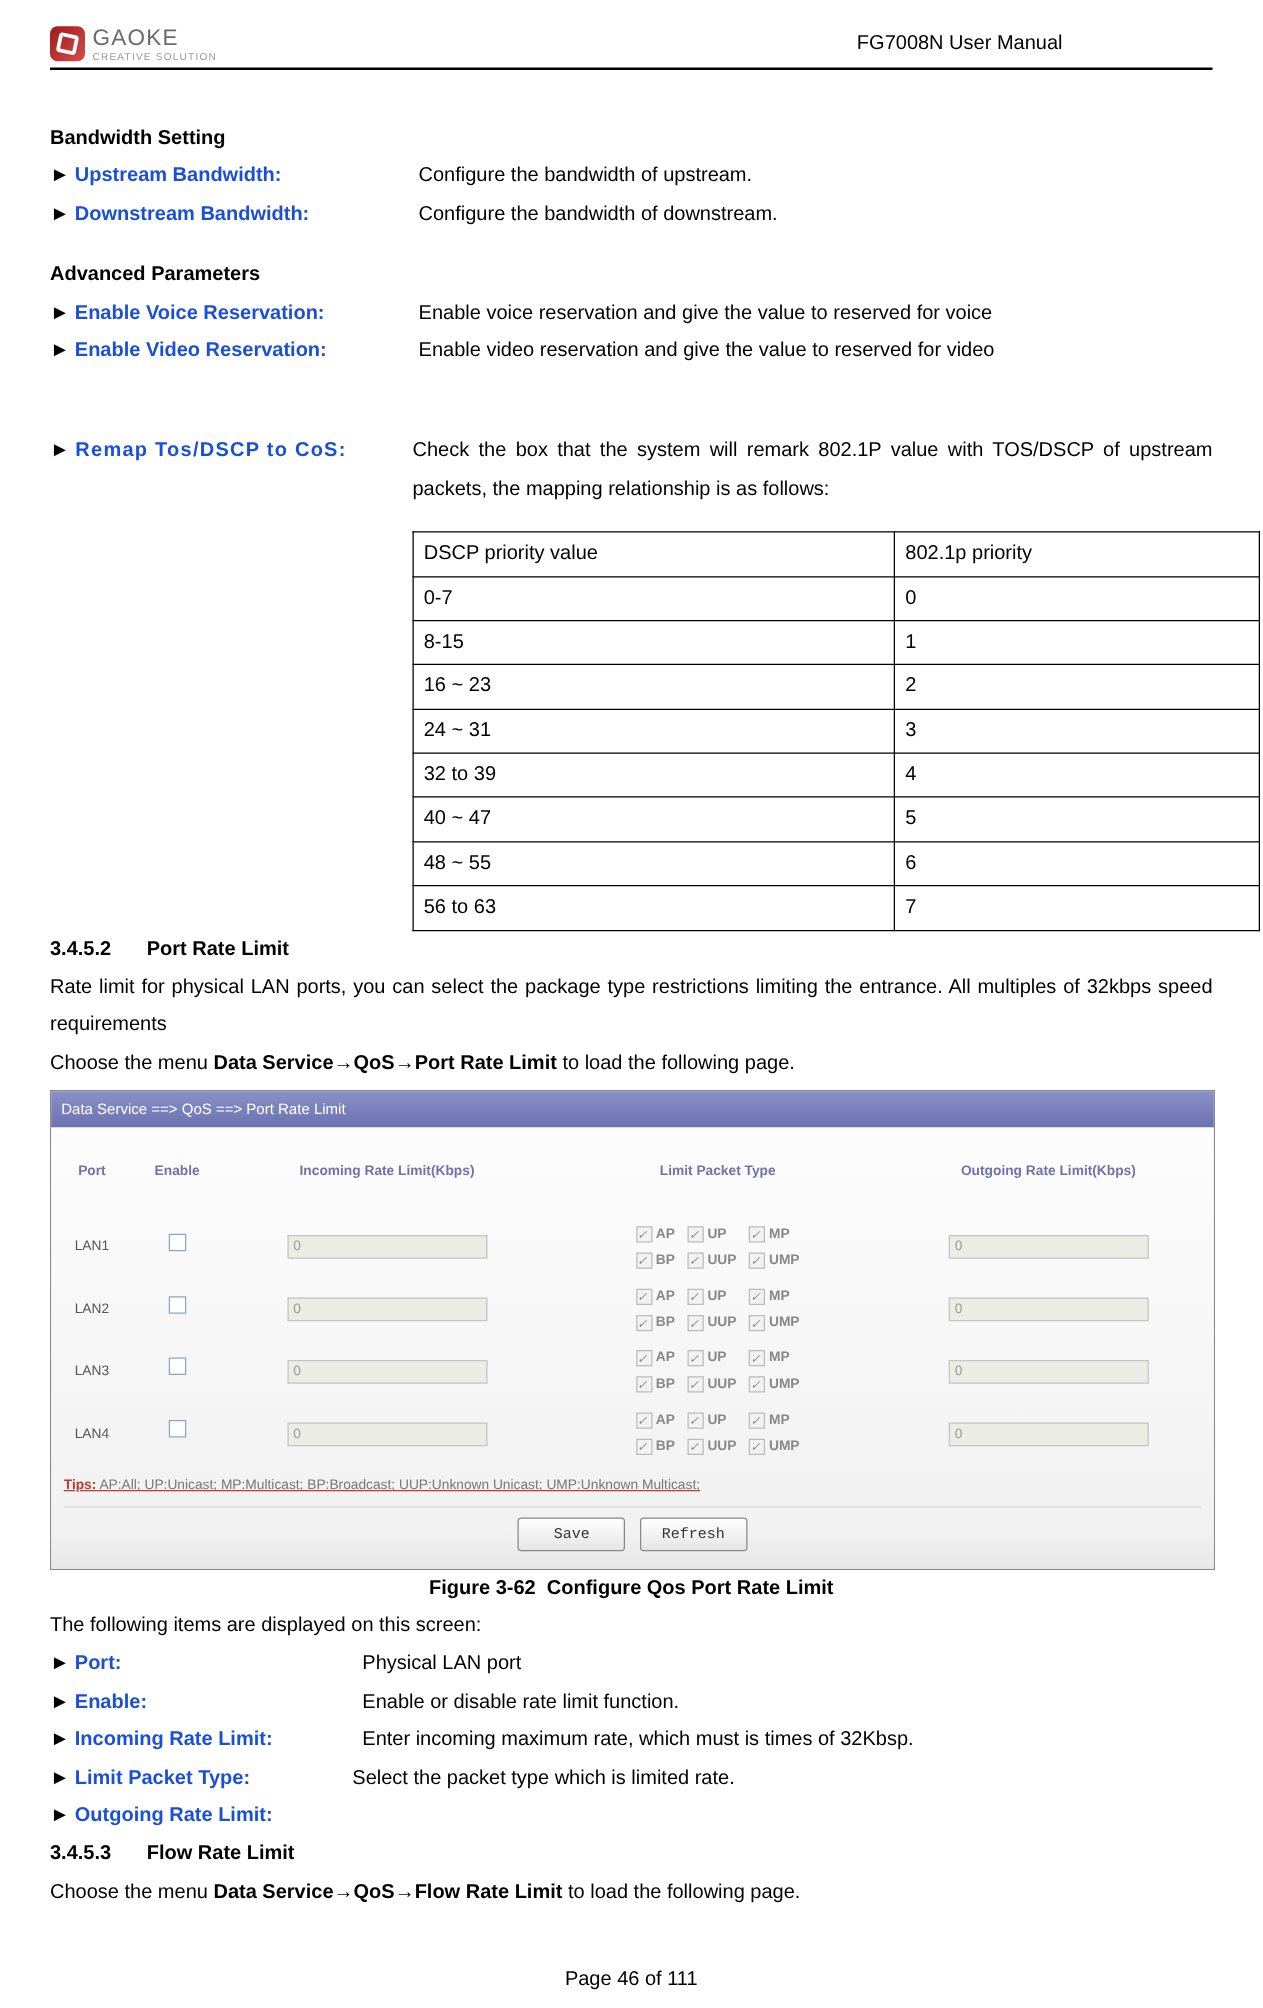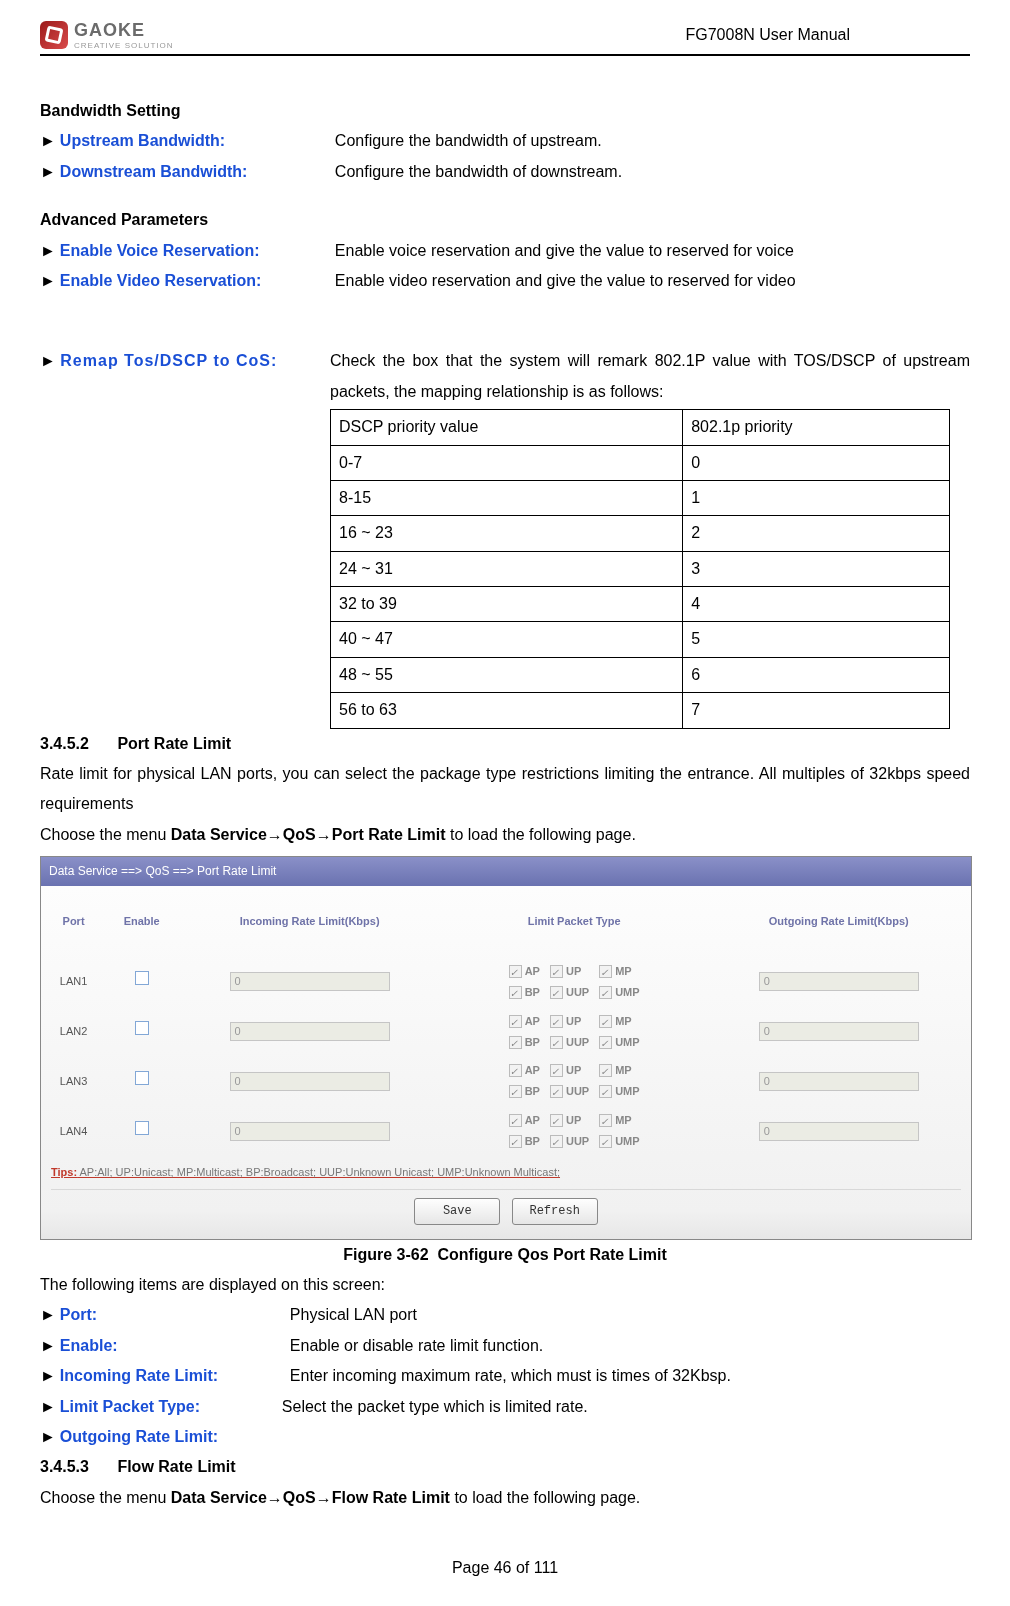--- a/index.html
+++ b/index.html
@@ -35,42 +35,42 @@
     position: relative;
   }
   .logo-mark::after {
     content: "";
     position: absolute;
     top: 6px; left: 6px; right: 6px; bottom: 6px;
     border: 3px solid #fff;
     border-radius: 3px;
     transform: rotate(12deg);
   }
-  .logo-text .brand { font-weight: 700; letter-spacing: 1px; font-size: 18px; color: #6b6b6b; }
+  .logo-text .brand { font-weight: 400; letter-spacing: 1px; font-size: 18px; color: #6b6b6b; }
   .logo-text .tag { font-size: 8px; color: #999; letter-spacing: 1px; }
   .header-title { font-size: 16px; text-align: right; flex: 1; }
   .spacer { width: 120px; }
   .content { margin-top: 40px; line-height: 1.9; }
   .content p { margin: 0; }
   .sec-title { font-weight: bold; margin-top: 0; }
   .param-line { display: flex; }
   .param-line .arrow { color: #000; margin-right: 4px; }
   .param-line .term { color: #1a4fd6; font-weight: bold; min-width: 250px; }
   .param-line .term-narrow { color: #1a4fd6; font-weight: bold; min-width: 230px; }
   .param-line .term-narrower { color: #1a4fd6; font-weight: bold; min-width: 215px; }
   .param-line .desc { flex: 1; }
   .remap-block { display: flex; text-align: justify; margin-top: 32px; }
   .remap-block .term-col { min-width: 290px; white-space: nowrap; }
   .remap-block .term-latin { color: #1a4fd6; font-weight: bold; letter-spacing: 1px; }
   .remap-desc { flex:1; }
   .priority-table {
     border-collapse: collapse;
-    width: 620px;
+    width: 678px;
     margin-left: 290px;
-    margin-top: 2px;
+    margin-top: 18px;
   }
   .priority-table td, .priority-table th {
     border: 1px solid #000;
     padding: 2px 8px;
     text-align: left;
     font-weight: normal;
     font-size: 16px;
   }
   .h4 { font-weight: bold; margin-top: 12px; margin-bottom: 6px; }
   .h4 .num { margin-right: 24px; }

